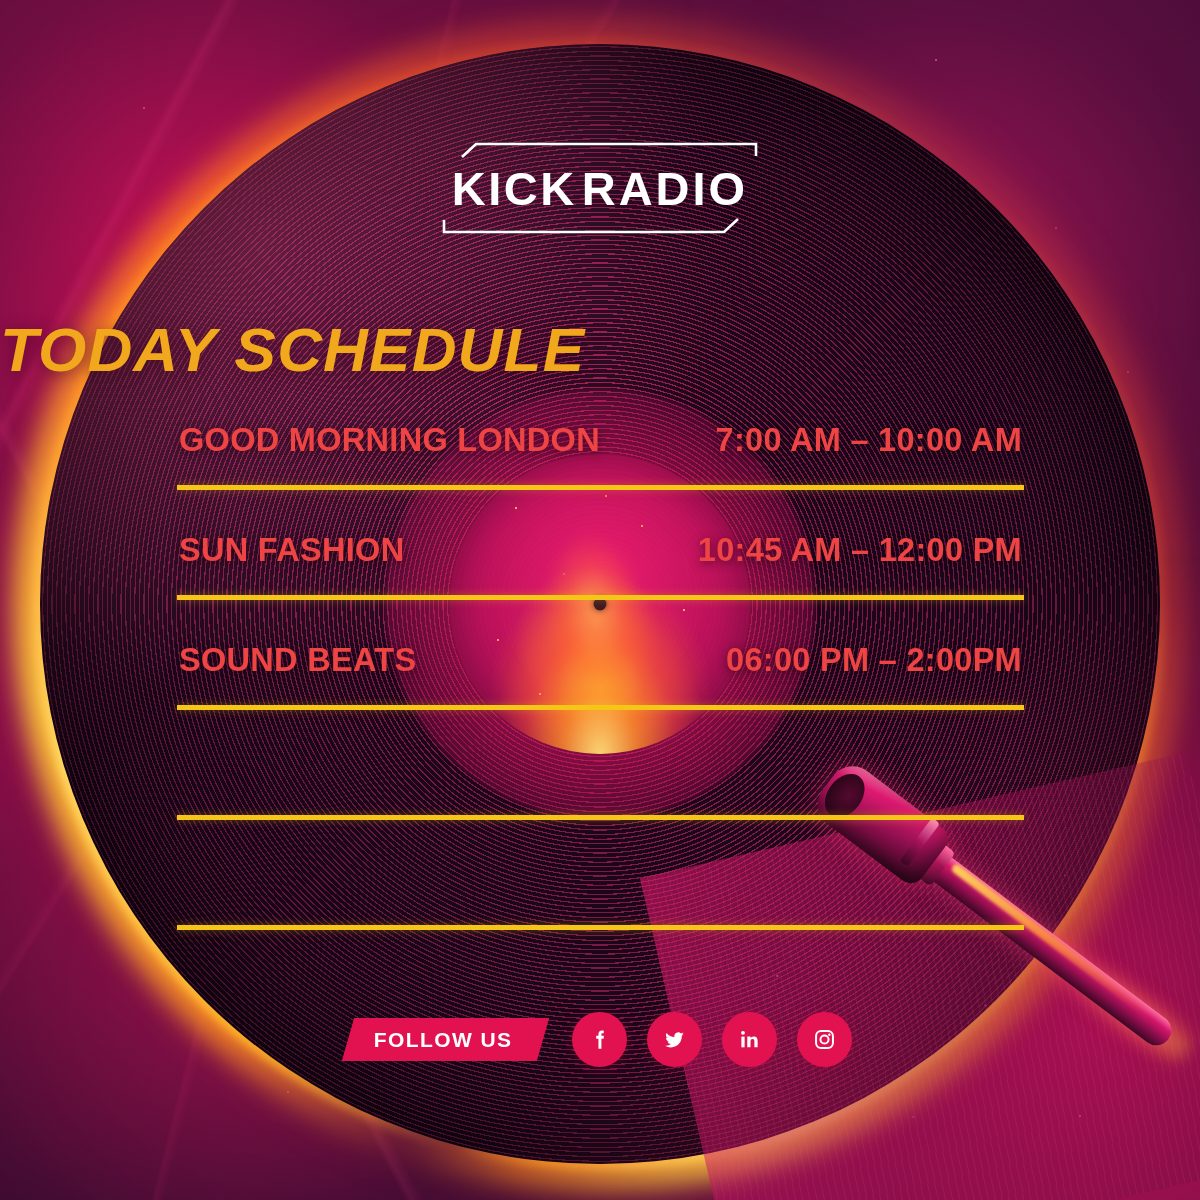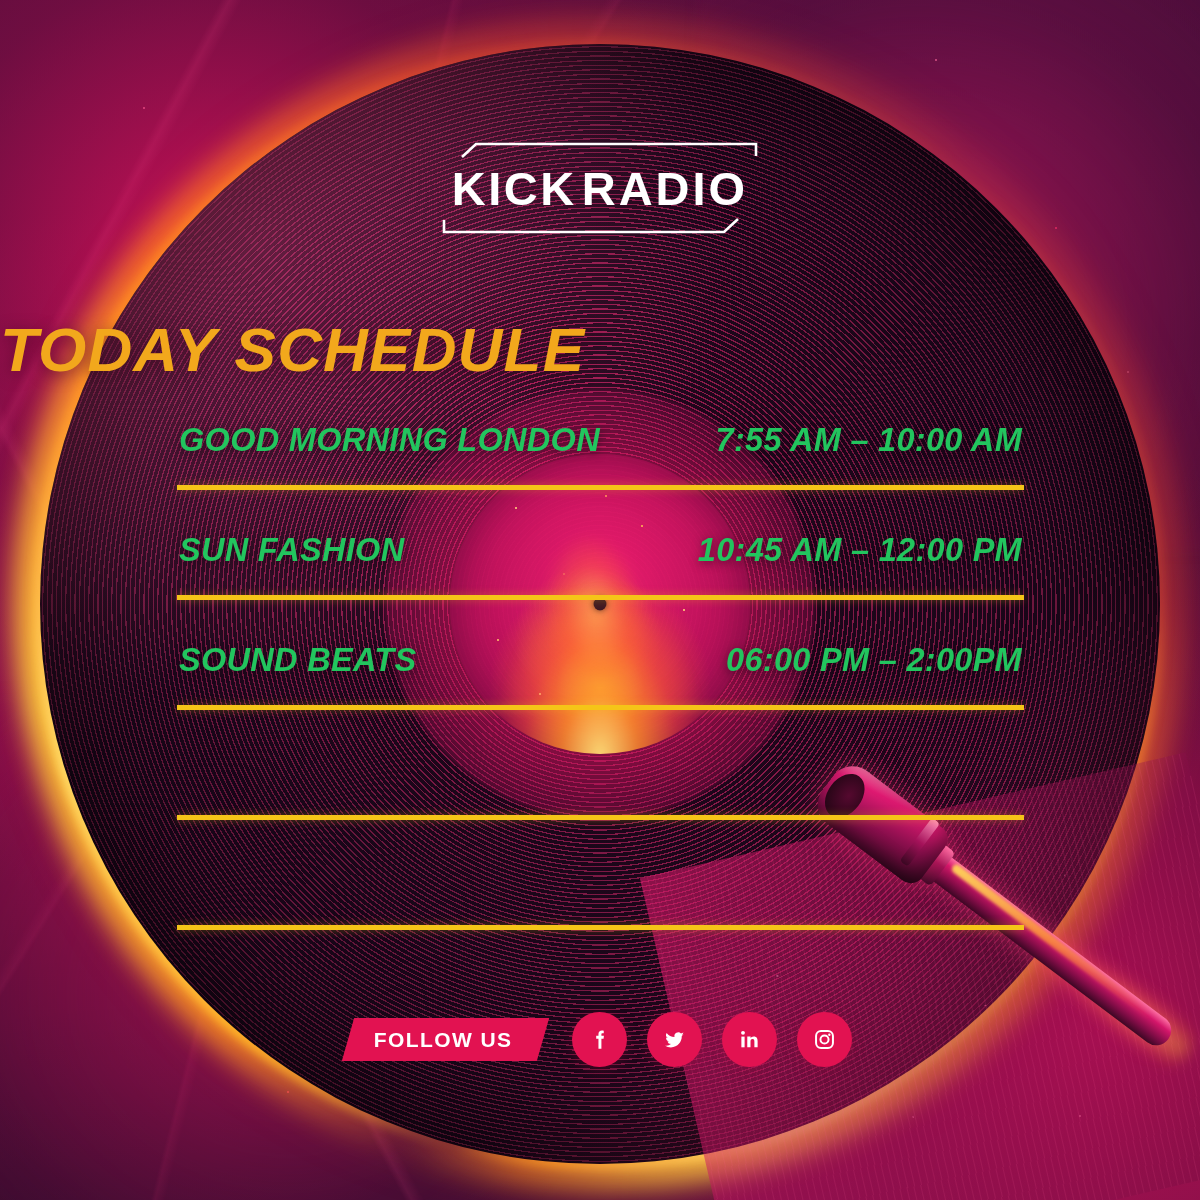--- a/index.html
+++ b/index.html
@@ -395,24 +395,23 @@
   }
   .sched-inner {
     display: flex;
     align-items: center;
     justify-content: space-between;
     height: 84px;
     padding: 0 2px;
   }
   .show-name,
   .show-time {
-    color: #22c55e;
+    color: #ef4444;
     font-size: 32.5px;
     font-weight: 700;
-    font-style: italic;
     letter-spacing: .3px;
     white-space: nowrap;
     text-shadow: 0 2px 10px rgba(30, 4, 20, .6);
   }
   .divider {
     position: absolute;
     left: 0;
     right: 0;
     bottom: 18px;
     height: 5px;
@@ -521,21 +520,21 @@
       </svg>
     </div>
 
     <div class="title">TODAY SCHEDULE</div>
 
     <div class="schedule">
 
       <div class="sched-row">
         <div class="sched-inner">
           <div class="show-name">GOOD MORNING LONDON</div>
-          <div class="show-time">7:55 AM – 10:00 AM</div>
+          <div class="show-time">7:00 AM – 10:00 AM</div>
         </div>
         <div class="divider"></div>
       </div>
 
       <div class="sched-row">
         <div class="sched-inner">
           <div class="show-name">SUN FASHION</div>
           <div class="show-time">10:45 AM – 12:00 PM</div>
         </div>
         <div class="divider"></div>

